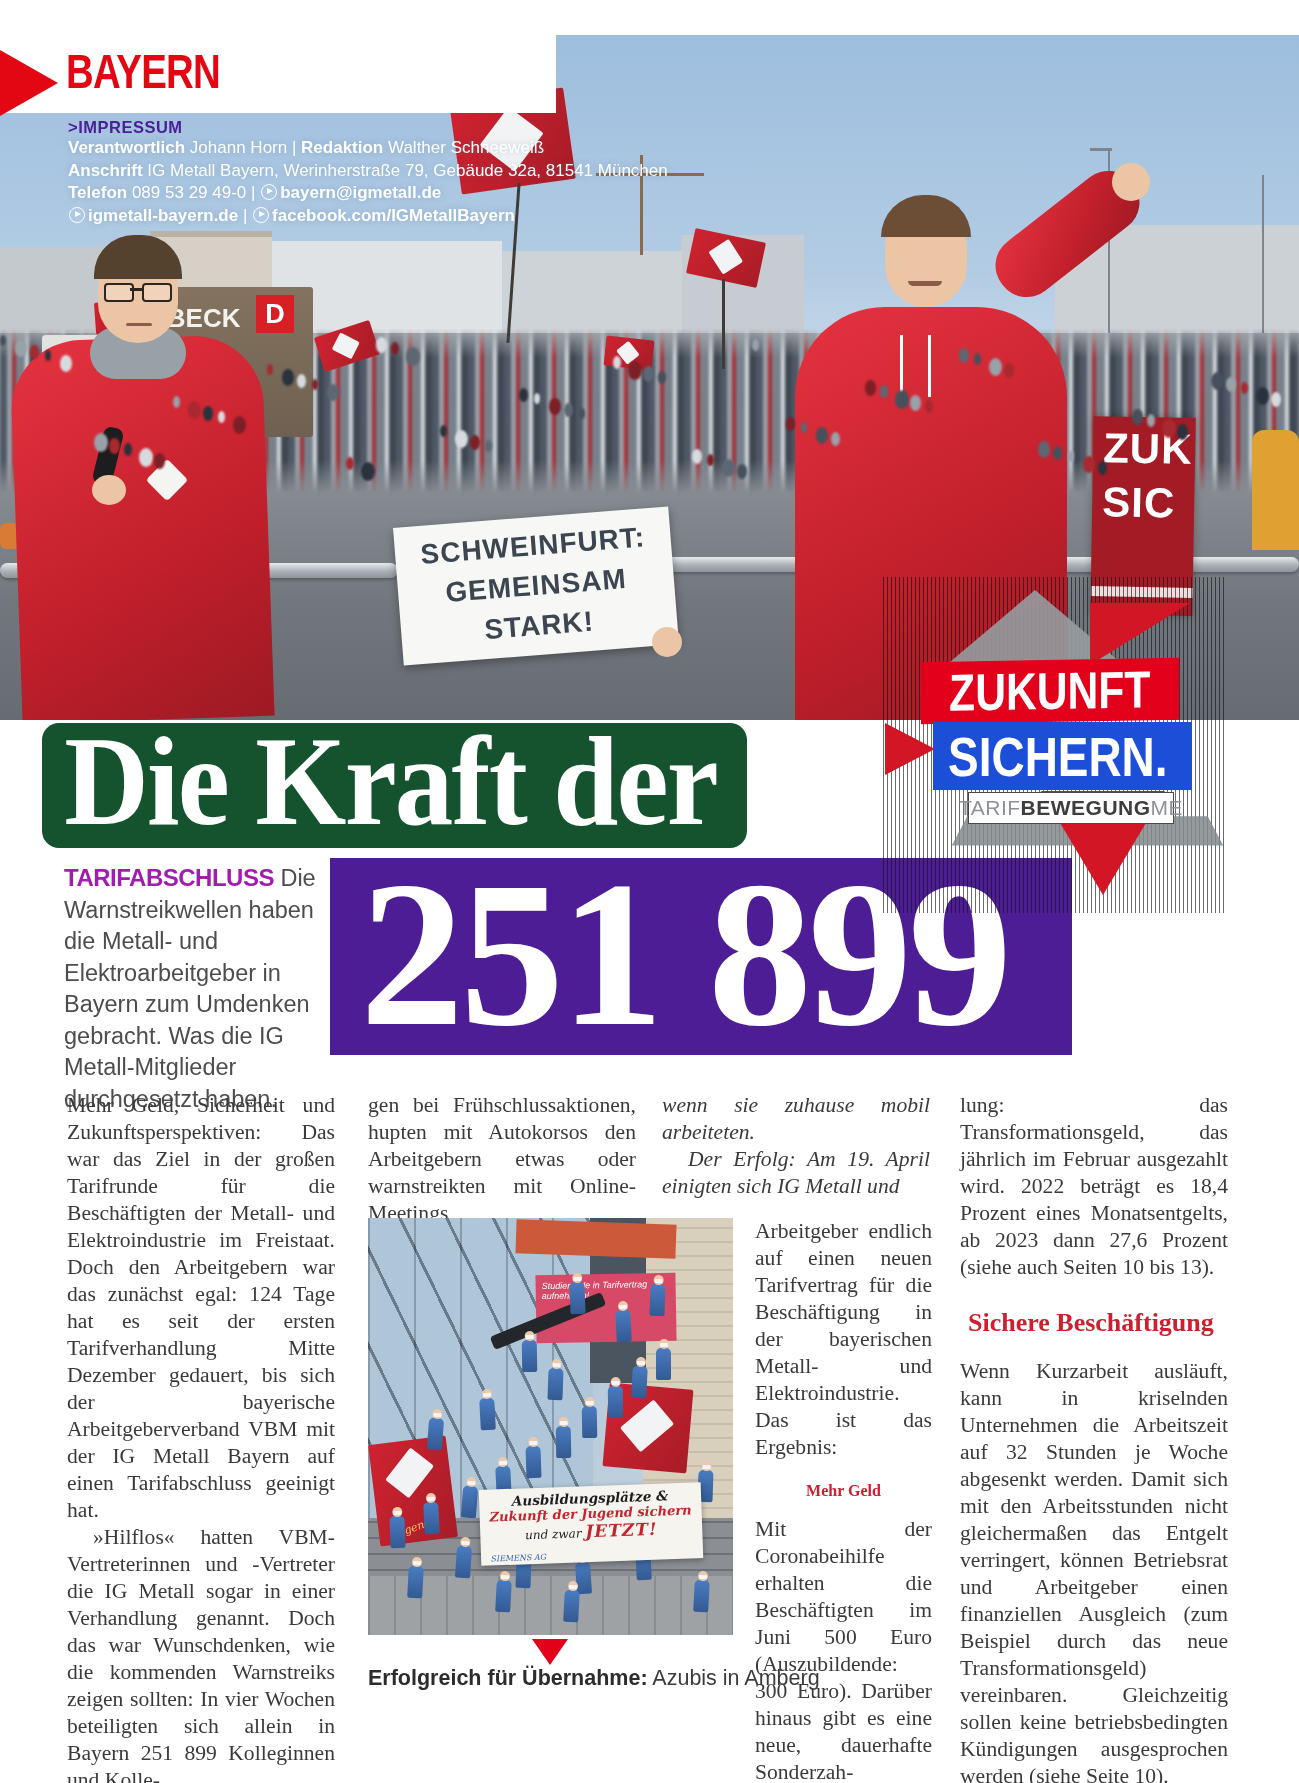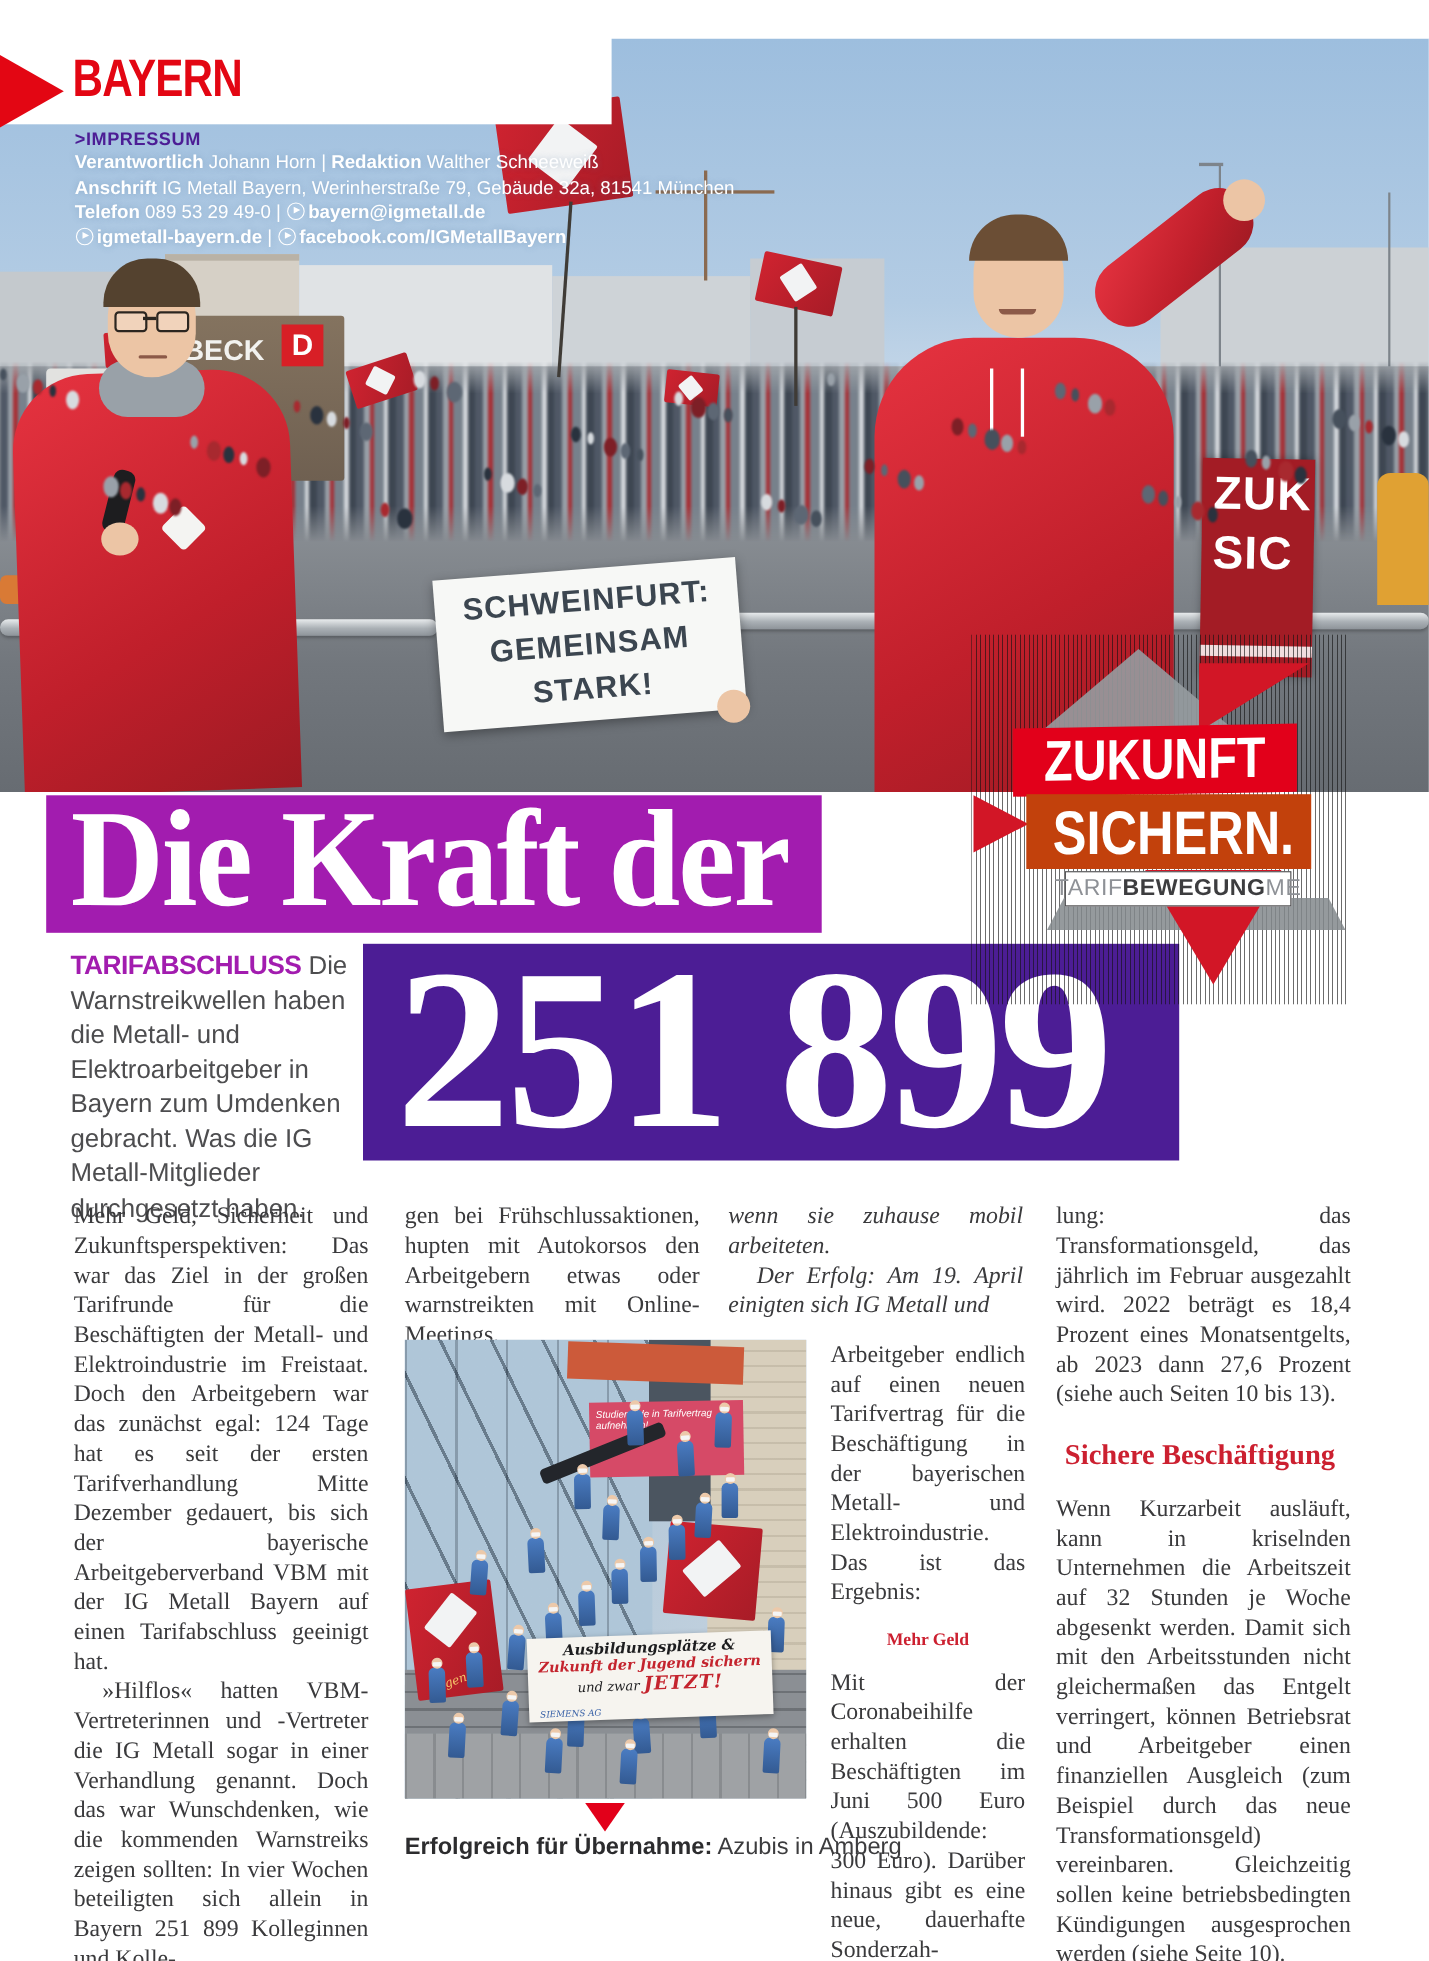--- a/index.html
+++ b/index.html
@@ -44,30 +44,30 @@
   .poster-red{position:absolute;background:#a31c25;color:#fff;font-weight:bold;overflow:hidden;
         transform:rotate(1deg);box-shadow:0 0 8px rgba(0,0,0,.3);}
   
   #badge{left:883px;top:563px;width:342px;height:357px;z-index:6;}
   .stripes{position:absolute;left:0;top:14px;width:342px;height:336px;opacity:.62;
      background:repeating-linear-gradient(90deg,#111 0 1px,transparent 1px 4px);}
   .tri{position:absolute;width:0;height:0;}
   .zk-bar{position:absolute;left:38px;top:97px;width:258px;height:62px;background:#e2001a;
           transform:skewY(-1deg);display:flex;align-items:center;justify-content:center;}
   .zk-bar span{color:#fff;font-weight:bold;font-size:52px;letter-spacing:0;transform:scaleX(.82);}
-  .si-bar{position:absolute;left:50px;top:159px;width:259px;height:68px;background:#c2410c;
-          display:flex;align-items:center;justify-content:flex-start;}
+  .si-bar{position:absolute;left:50px;top:159px;width:259px;height:68px;background:#1d4ed8;
+          display:flex;align-items:center;justify-content:flex-end;}
   .si-bar span{color:#fff;font-weight:bold;font-size:56px;transform:scaleX(.82);}
   .tag-box{position:absolute;left:85px;top:229px;width:204px;height:30px;background:#fff;
           border:1.5px solid #4a4a4c;display:flex;align-items:center;justify-content:center;
           font-size:21px;letter-spacing:.5px;}
   .tag-box .thin{color:#8e9196;font-weight:normal;}
   .tag-box .bold{color:#3d3d3f;font-weight:bold;}
   
-  #kraft{left:42px;top:723px;width:705px;height:125px;background:#a21caf;z-index:4;}
+  #kraft{left:42px;top:723px;width:705px;height:125px;background:#14532d;z-index:4;border-radius:17px;}
   #kraft span{display:block;color:#fff;font-family:"Liberation Serif",serif;font-weight:bold;
       font-size:126px;line-height:118px;padding-left:24px;letter-spacing:-2px;
       transform:scaleX(.93);transform-origin:left center;white-space:nowrap;}
   #numbox{left:330px;top:858px;width:742px;height:197px;background:#4c1d95;z-index:3;overflow:visible;}
   #numbox span{display:block;color:#fff;font-family:"Liberation Serif",serif;font-weight:bold;
       font-size:208px;line-height:192px;padding-left:30px;letter-spacing:-4px;white-space:nowrap;}
   
   #intro{left:64px;top:862px;width:254px;font-size:23.5px;line-height:31.5px;color:#4d4d4f;}
   #intro .kick{color:#a21caf;font-weight:bold;font-size:24px;letter-spacing:-.5px;}
   

